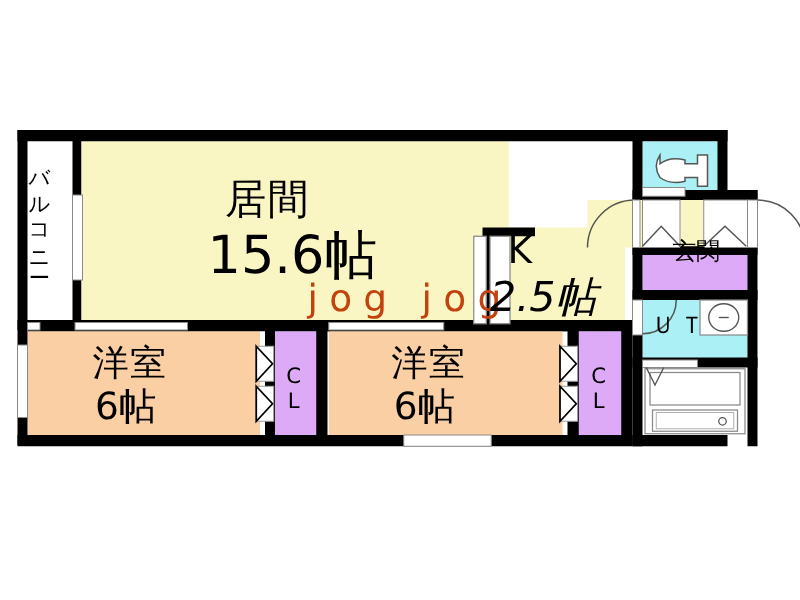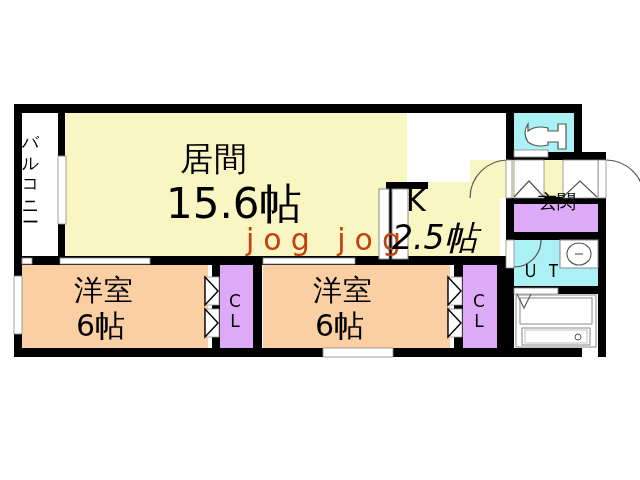--- a/index.html
+++ b/index.html
@@ -31,21 +31,21 @@
   .lbl-living-area { left: 166px; top: 183px; font-size: 42px; }
   .lbl-kitchen-name { left: 406px; top: 186px; font-size: 30px; }
   .lbl-kitchen-area { left: 392px; top: 221px; font-size: 33px; font-style: italic; }
   .lbl-bed1-name { left: 74px; top: 276px; font-size: 29px; letter-spacing: 1px; }
   .lbl-bed1-area { left: 76px; top: 311px; font-size: 30px; }
   .lbl-bed2-name { left: 313px; top: 276px; font-size: 29px; letter-spacing: 1px; }
   .lbl-bed2-area { left: 315px; top: 311px; font-size: 30px; }
   .lbl-cl1 { left: 229px; top: 292px; font-size: 17px; line-height: 1.15; text-align: center; }
   .lbl-cl2 { left: 473px; top: 292px; font-size: 17px; line-height: 1.15; text-align: center; }
   .lbl-genkan { left: 538px; top: 168px; font-size: 19px; margin-top: 24px; }
-  .lbl-ut { left: 521px; top: 261px; font-size: 19px; letter-spacing: 4px; }
+  .lbl-ut { left: 521px; top: 251px; font-size: 19px; letter-spacing: 4px; }
   .lbl-balcony {
     left: 22px; top: 123px;
     font-size: 17px;
     writing-mode: vertical-rl;
     text-orientation: upright;
     letter-spacing: 3px;
   }
   .watermark {
     position: absolute;
     left: 246px; top: 222px;

